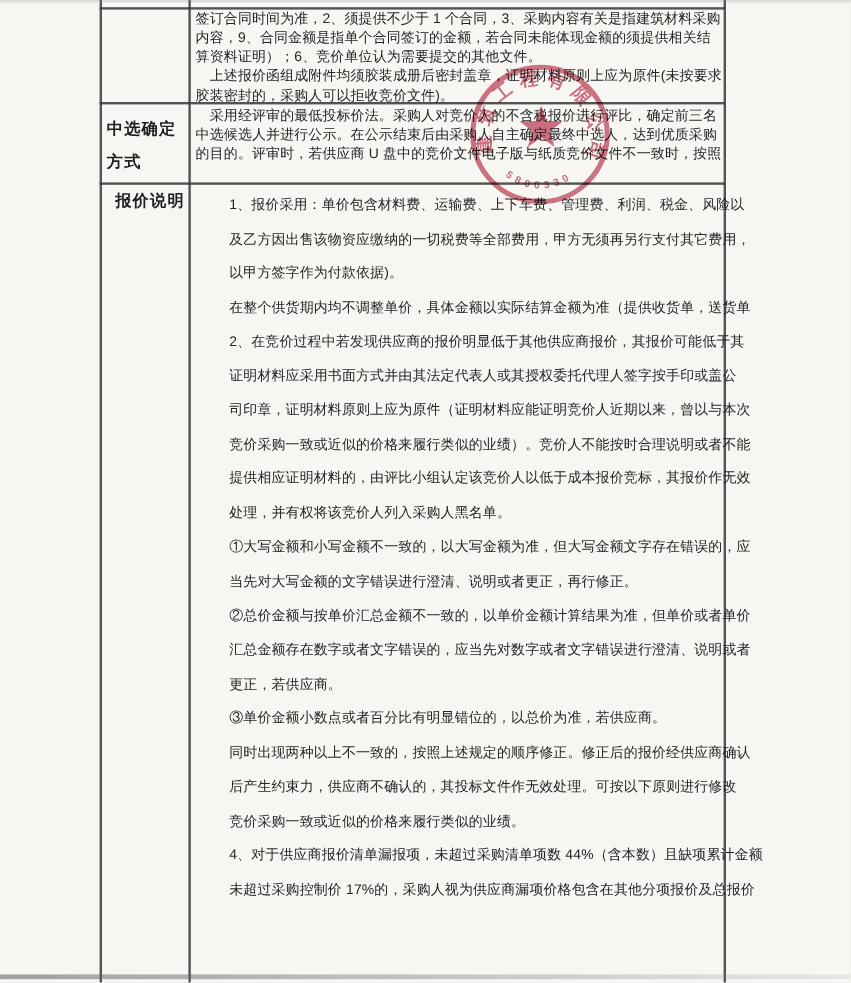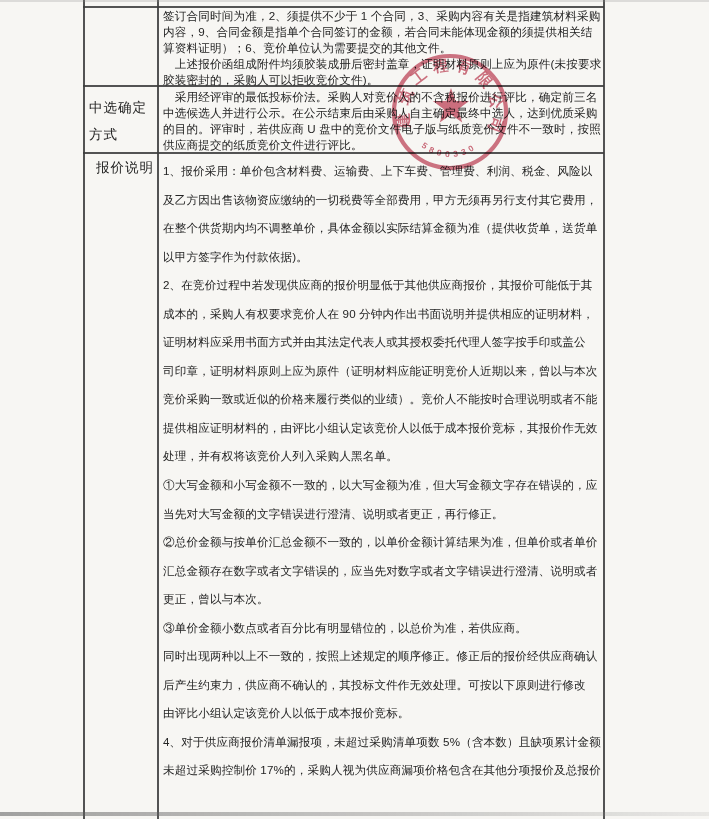--- a/index.html
+++ b/index.html
@@ -11,23 +11,23 @@
     font-family:"Liberation Sans",sans-serif;
     color:#262626;
   }
   
   .vline{position:absolute;top:0;height:819px;width:1.5px;background:#3c3c3c;opacity:.88;}
   .hline{position:absolute;left:83px;width:521px;height:1.5px;background:#3c3c3c;opacity:.88;}
   
   .cell-lines{position:absolute;}
   .tline{white-space:pre;font-size:11.6px;letter-spacing:.15px;color:#242424;}
   .r12 .tline{line-height:15.9px;}
-  .r3 .tline{line-height:28.55px;}
+  .r3 .tline{line-height:28.55px;margin-left:28px;}
   .row-label{
-    position:absolute;font-size:13.5px;font-weight:normal;color:#1e1e1e;
+    position:absolute;font-size:13.5px;font-weight:bold;color:#1e1e1e;
     line-height:27px;letter-spacing:1px;
   }
   
   .seal{position:absolute;left:382px;top:44px;mix-blend-mode:multiply;opacity:.88;}
   
   .scan-bottom{
     position:absolute;left:0;top:812px;width:709px;height:4px;
     background:linear-gradient(to right, rgba(90,90,90,.55), rgba(120,120,120,.35) 60%, rgba(150,150,150,.15));
     filter:blur(.6px);
   }
@@ -54,46 +54,44 @@
       <div class="tline">算资料证明）；6、竞价单位认为需要提交的其他文件。</div>
       <div class="tline">　上述报价函组成附件均须胶装成册后密封盖章，证明材料原则上应为原件(未按要求</div>
       <div class="tline">胶装密封的，采购人可以拒收竞价文件)。</div>
     </div>
 
   <div class="row-label" style="left:89px;top:94px;width:70px;">中选确定方式</div>
   <div class="cell-lines r12" style="left:163px;top:89px;width:437px;">
       <div class="tline">　采用经评审的最低投标价法。采购人对竞价人的不含税报价进行评比，确定前三名</div>
       <div class="tline">中选候选人并进行公示。在公示结束后由采购人自主确定最终中选人，达到优质采购</div>
       <div class="tline">的目的。评审时，若供应商 U 盘中的竞价文件电子版与纸质竞价文件不一致时，按照</div>
-      <div class="tline">供应商提交的纸质竞价文件进行评比。</div>
     </div>
 
   <div class="row-label" style="left:96px;top:160px;width:70px;line-height:16px;">报价说明</div>
   <div class="cell-lines r3" style="left:163px;top:157px;width:437px;">
       <div class="tline">1、报价采用：单价包含材料费、运输费、上下车费、管理费、利润、税金、风险以</div>
       <div class="tline">及乙方因出售该物资应缴纳的一切税费等全部费用，甲方无须再另行支付其它费用，</div>
+      <div class="tline">以甲方签字作为付款依据)。</div>
       <div class="tline">在整个供货期内均不调整单价，具体金额以实际结算金额为准（提供收货单，送货单</div>
-      <div class="tline">以甲方签字作为付款依据)。</div>
       <div class="tline">2、在竞价过程中若发现供应商的报价明显低于其他供应商报价，其报价可能低于其</div>
-      <div class="tline">成本的，采购人有权要求竞价人在 90 分钟内作出书面说明并提供相应的证明材料，</div>
       <div class="tline">证明材料应采用书面方式并由其法定代表人或其授权委托代理人签字按手印或盖公</div>
       <div class="tline">司印章，证明材料原则上应为原件（证明材料应能证明竞价人近期以来，曾以与本次</div>
       <div class="tline">竞价采购一致或近似的价格来履行类似的业绩）。竞价人不能按时合理说明或者不能</div>
       <div class="tline">提供相应证明材料的，由评比小组认定该竞价人以低于成本报价竞标，其报价作无效</div>
       <div class="tline">处理，并有权将该竞价人列入采购人黑名单。</div>
       <div class="tline">①大写金额和小写金额不一致的，以大写金额为准，但大写金额文字存在错误的，应</div>
       <div class="tline">当先对大写金额的文字错误进行澄清、说明或者更正，再行修正。</div>
       <div class="tline">②总价金额与按单价汇总金额不一致的，以单价金额计算结果为准，但单价或者单价</div>
       <div class="tline">汇总金额存在数字或者文字错误的，应当先对数字或者文字错误进行澄清、说明或者</div>
-      <div class="tline">更正，曾以与本次。</div>
+      <div class="tline">更正，若供应商。</div>
       <div class="tline">③单价金额小数点或者百分比有明显错位的，以总价为准，若供应商。</div>
       <div class="tline">同时出现两种以上不一致的，按照上述规定的顺序修正。修正后的报价经供应商确认</div>
       <div class="tline">后产生约束力，供应商不确认的，其投标文件作无效处理。可按以下原则进行修改</div>
-      <div class="tline">由评比小组认定该竞价人以低于成本报价竞标。</div>
-      <div class="tline">4、对于供应商报价清单漏报项，未超过采购清单项数 5%（含本数）且缺项累计金额</div>
+      <div class="tline">竞价采购一致或近似的价格来履行类似的业绩。</div>
+      <div class="tline">4、对于供应商报价清单漏报项，未超过采购清单项数 44%（含本数）且缺项累计金额</div>
       <div class="tline">未超过采购控制价 17%的，采购人视为供应商漏项价格包含在其他分项报价及总报价</div>
     </div>
 
   <svg class="seal" width="140" height="140" viewBox="0 0 140 140">
     <g transform="translate(-382,-44)">
       <circle cx="450" cy="112" r="56" fill="none" stroke="#bf3b52" stroke-width="4.2" opacity=".8"></circle>
       <polygon points="451,88 455.5,100.9 469.1,101.1 458.2,109.3 462.2,122.4 451,114.6 439.8,122.4 443.8,109.3 432.9,101.1 446.5,100.9" fill="#bf3b52" opacity=".82"></polygon>
       <path id="sealTopArc" d="M 411.9 129.8 A 42 42 0 1 1 488.1 129.8" fill="none"></path>
       <path id="sealBottomArc" d="M 415.5 140.9 A 45 45 0 0 0 484.5 140.9" fill="none"></path>
       <text font-size="15" font-weight="bold" fill="#bf3b52" opacity=".82" letter-spacing="6.5" font-family="Liberation Sans, sans-serif">

